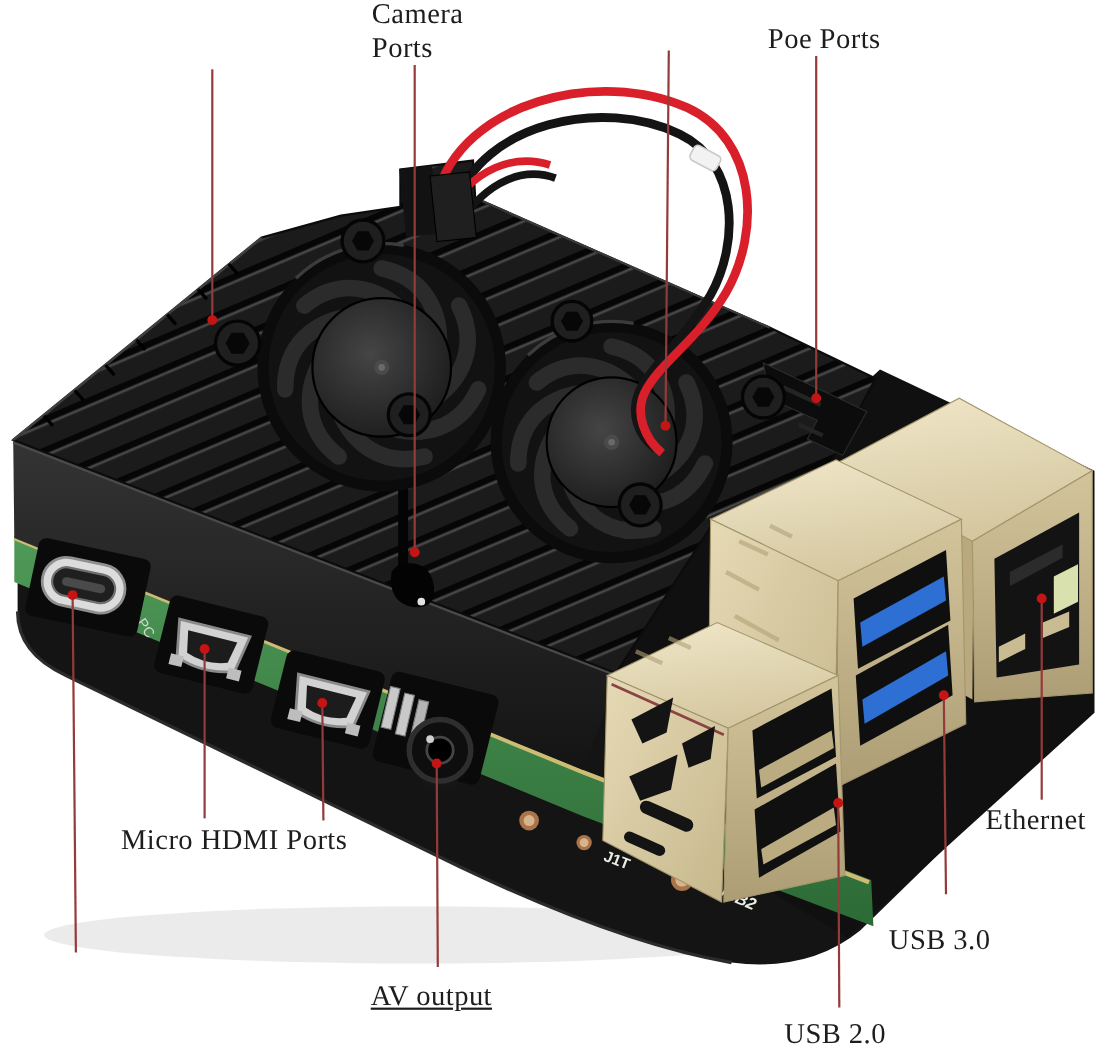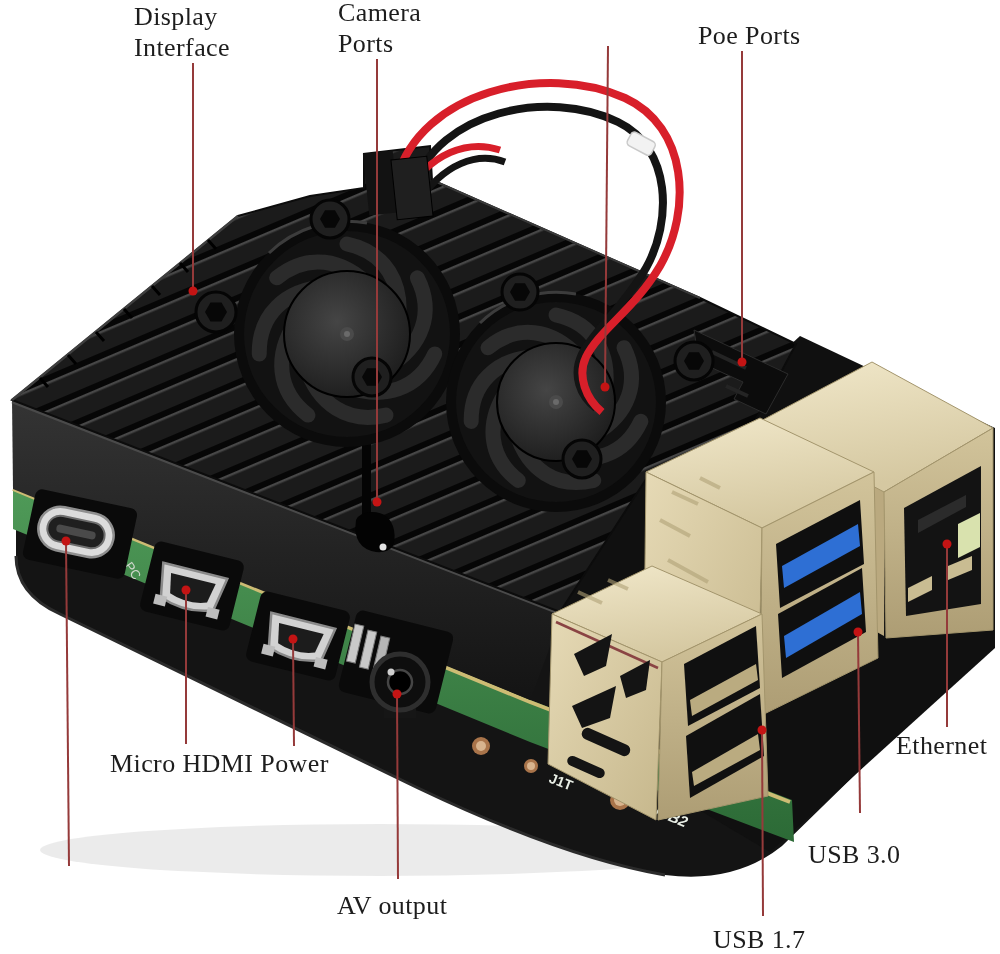--- a/index.html
+++ b/index.html
@@ -8,21 +8,21 @@
   #illustration, #annotation-layer{position:absolute;left:0;top:0;}
   #annotation-layer{z-index:3;pointer-events:none;}
   .annotation-label{position:absolute;z-index:4;font-size:26px;line-height:31px;
          color:#1d1d1d;letter-spacing:0.4px;white-space:pre-line;}
   .lbl-display{left:134px;top:1px;}
   .lbl-camera{left:338px;top:-3px;}
   .lbl-cooling{left:524px;top:12px;}
   .lbl-poe{left:698px;top:20px;}
   .lbl-hdmi{left:110px;top:748px;}
   .lbl-usbc{left:21px;top:872px;}
-  .lbl-av{left:337px;top:890px;}
+  .lbl-av{left:337px;top:890px;text-decoration:underline;}
   .lbl-eth{left:896px;top:730px;}
   .lbl-usb3{left:808px;top:822px;margin-top:17px;}
   .lbl-usb2{left:713px;top:924px;}
 </style>
 </head>
 <body>
 
 <div id="stage">
 
 <svg id="illustration" width="1000" height="954" viewBox="0 0 1000 954">
@@ -303,24 +303,22 @@
       <g>
         <line x1="858" y1="632" x2="860" y2="813" stroke="#953a3a" stroke-width="2"></line>
         <circle cx="858" cy="632" r="4.5" fill="#c41414"></circle>
       </g>
       <g>
         <line x1="762" y1="730" x2="763" y2="916" stroke="#953a3a" stroke-width="2"></line>
         <circle cx="762" cy="730" r="4.5" fill="#c41414"></circle>
       </g>
     </svg>
 
-<div class="annotation-label lbl-display">Display
-Interface</div>
 <div class="annotation-label lbl-camera">Camera
 Ports</div>
 <div class="annotation-label lbl-poe">Poe Ports</div>
-<div class="annotation-label lbl-hdmi">Micro HDMI Power</div>
+<div class="annotation-label lbl-hdmi">Micro HDMI Ports</div>
 <div class="annotation-label lbl-av">AV output</div>
 <div class="annotation-label lbl-eth">Ethernet</div>
 <div class="annotation-label lbl-usb3">USB 3.0</div>
-<div class="annotation-label lbl-usb2">USB 1.7</div>
+<div class="annotation-label lbl-usb2">USB 2.0</div>
 
 </div>
 
 </body></html>

